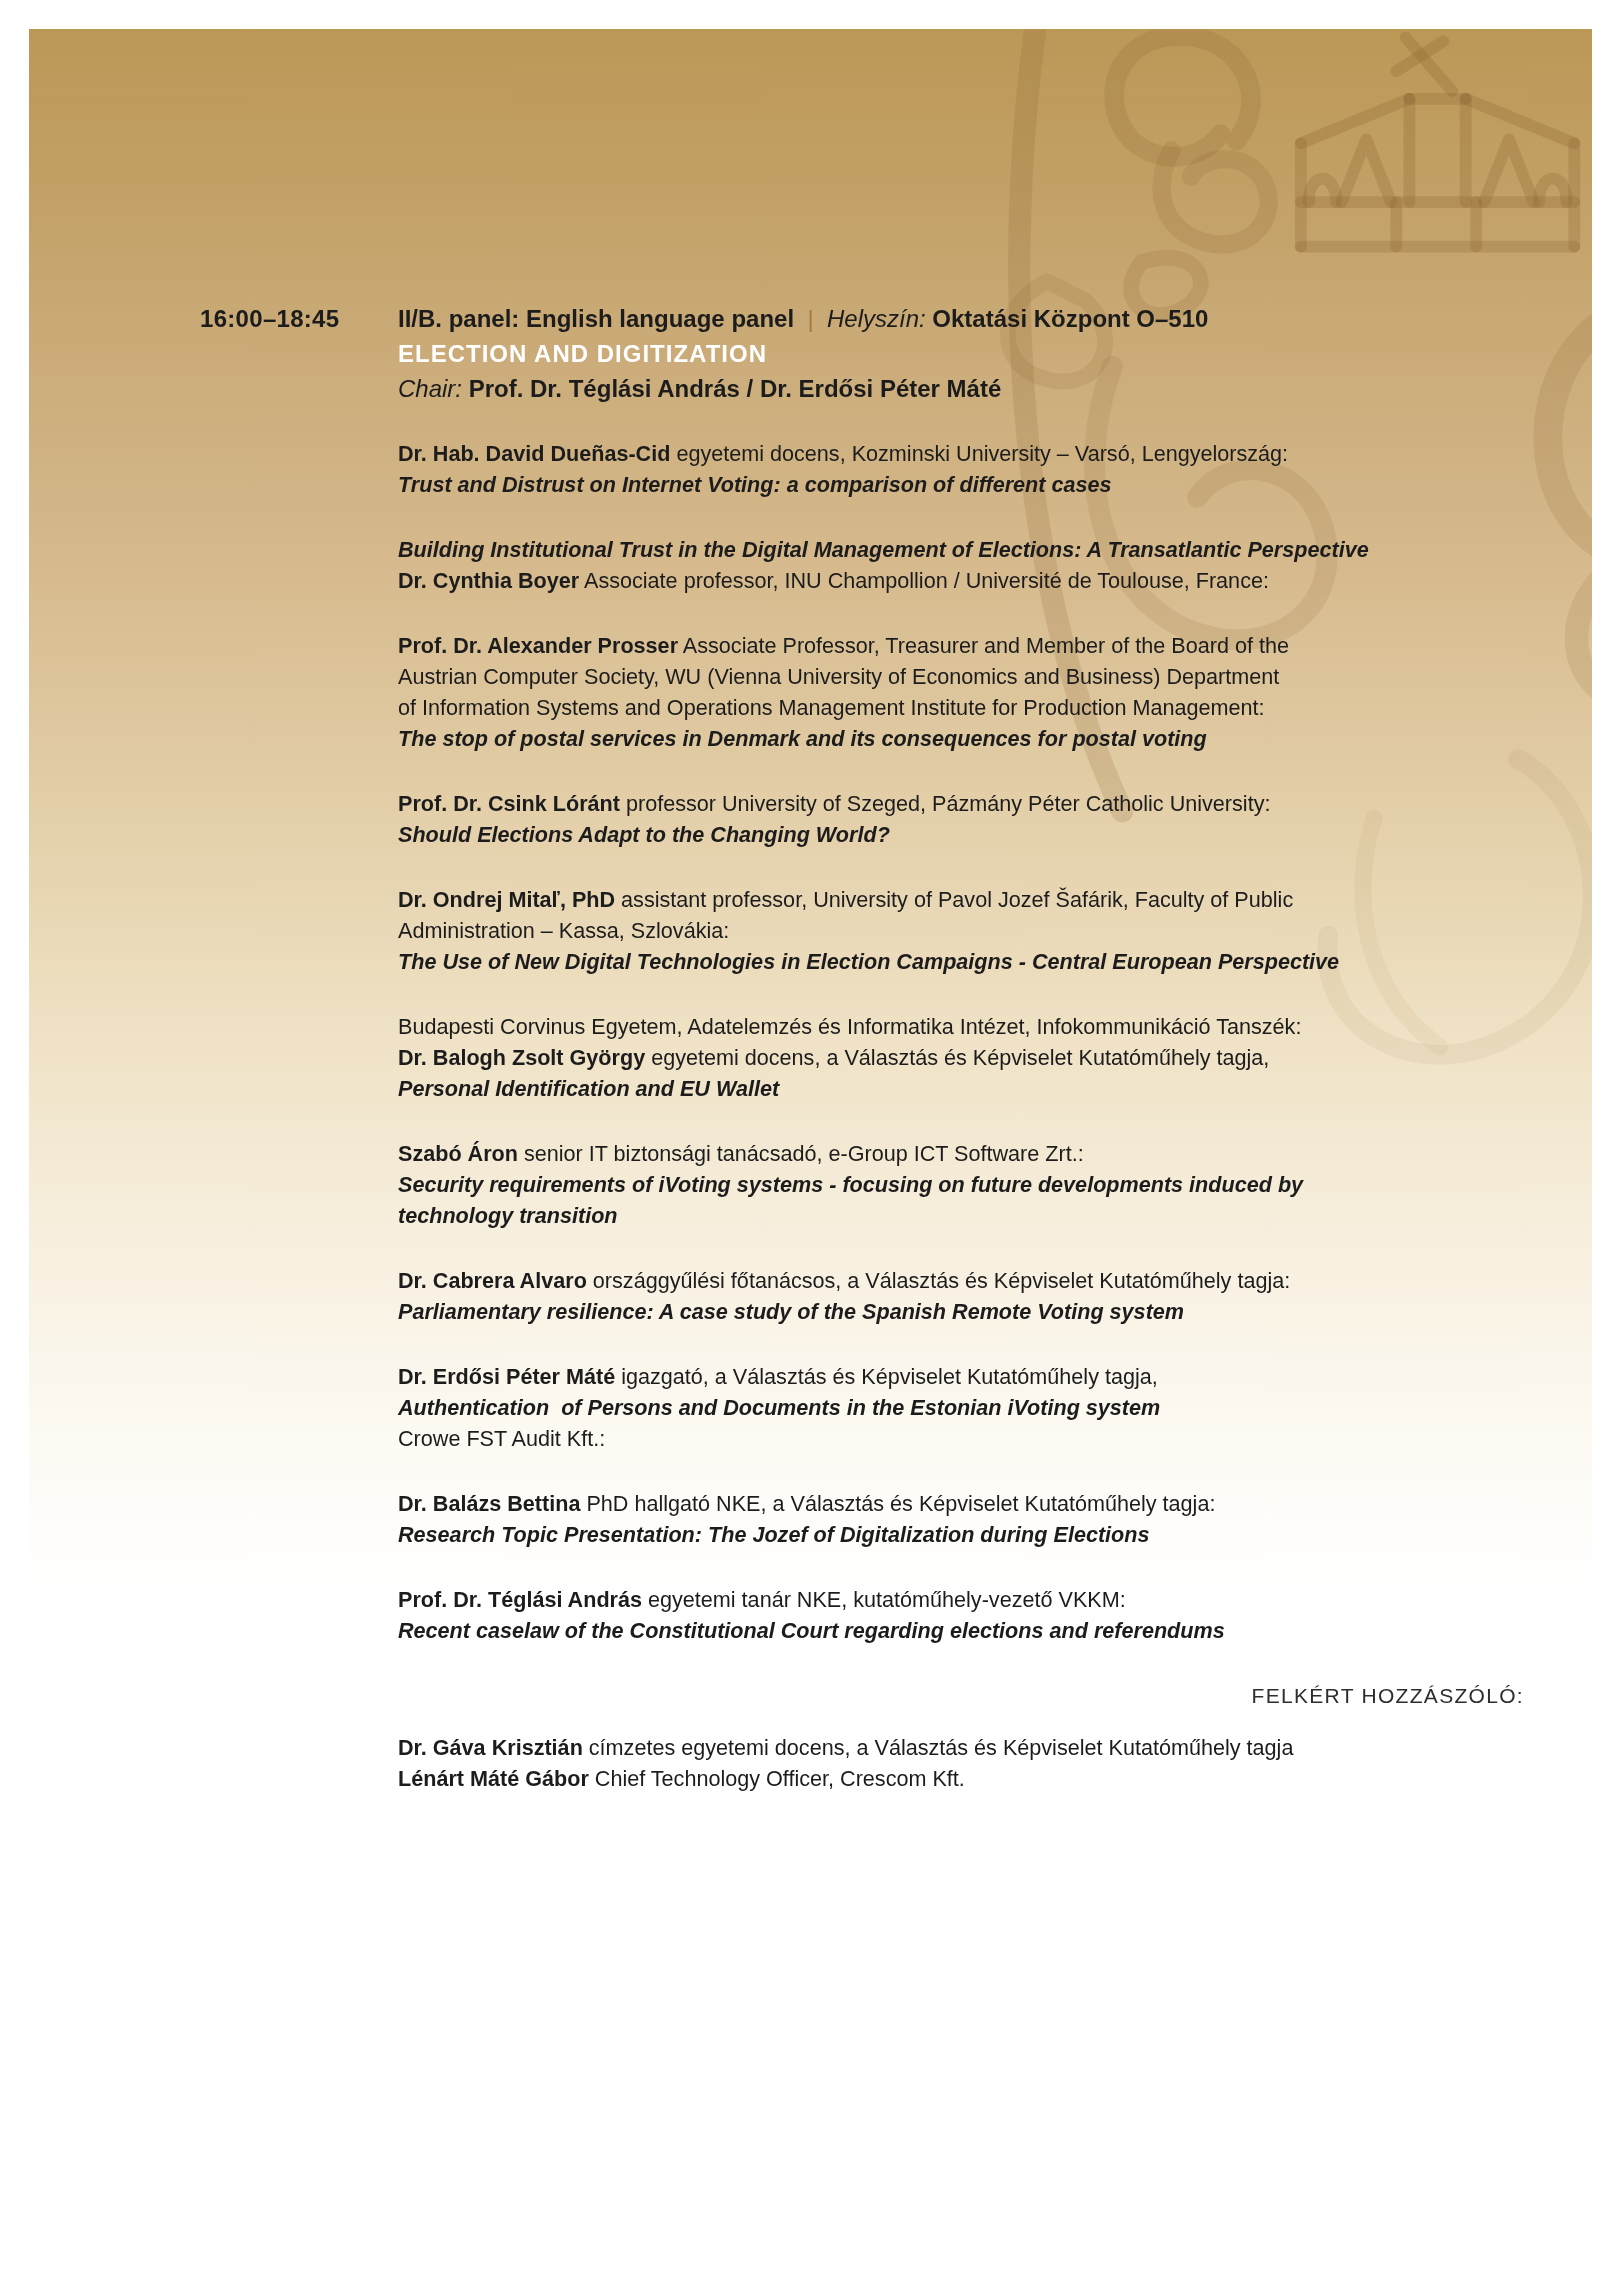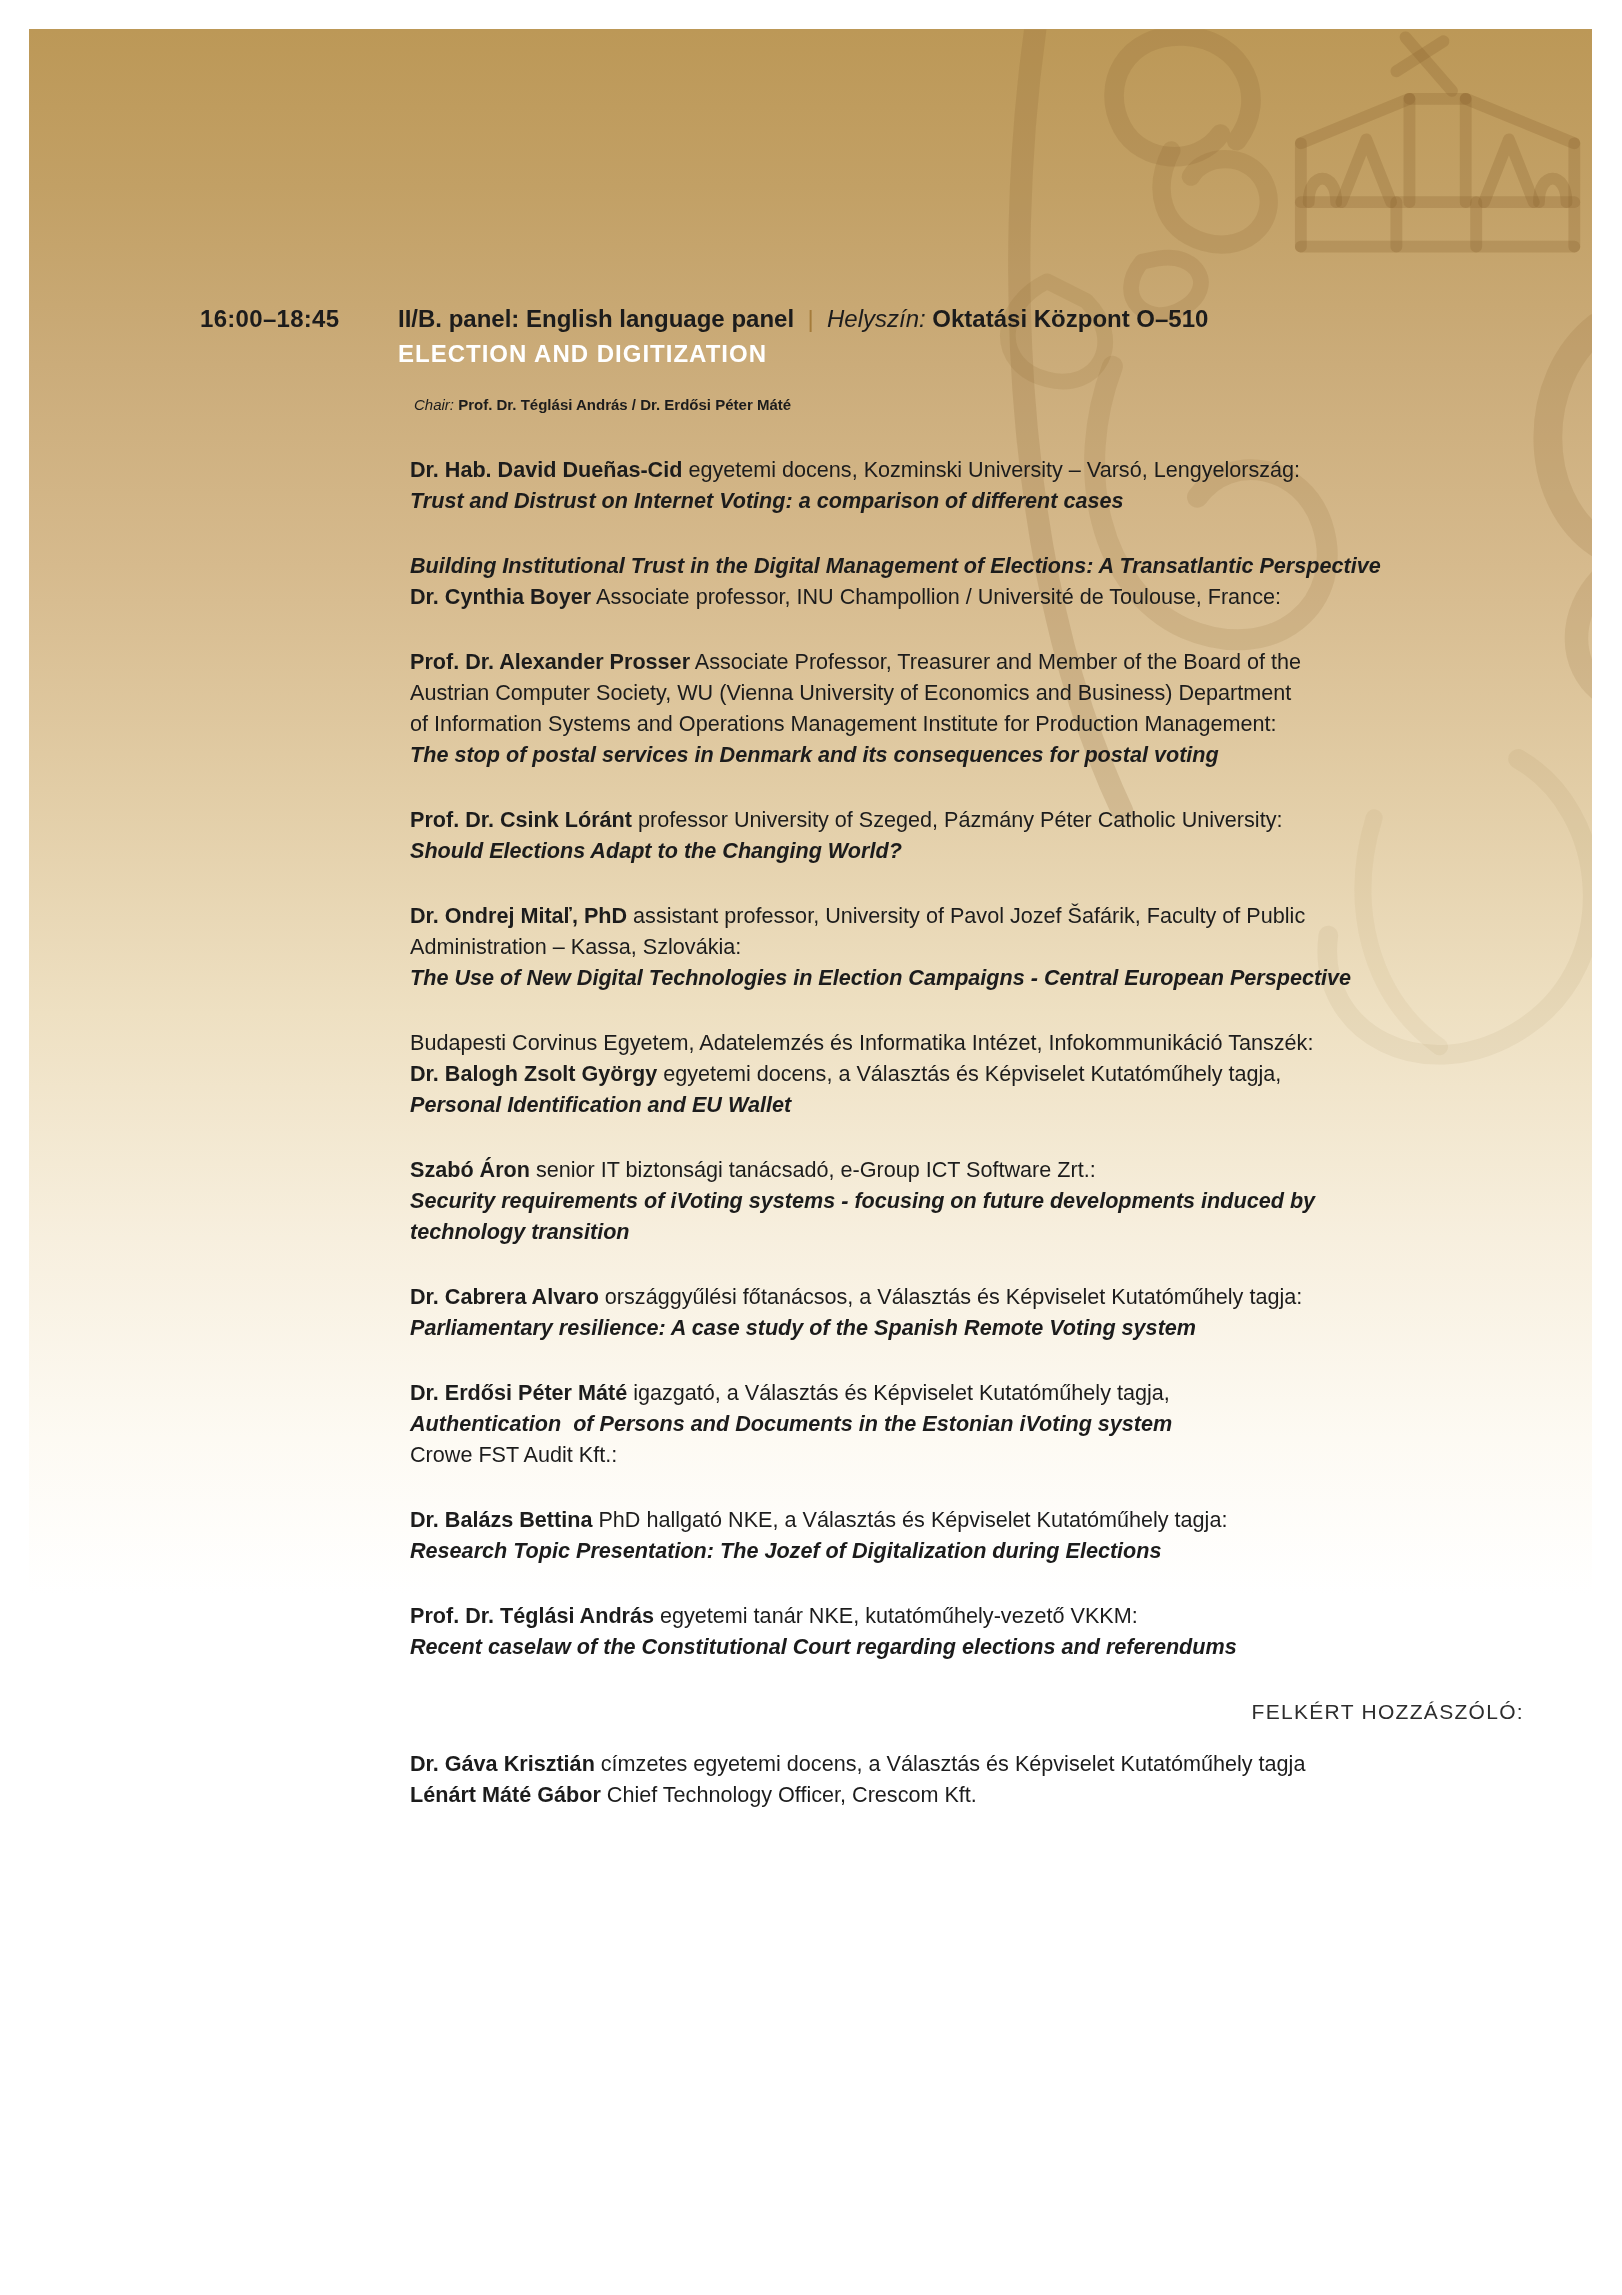--- a/index.html
+++ b/index.html
@@ -19,24 +19,24 @@
     position:absolute;left:200px;top:301px;
     font-size:24px;font-weight:bold;letter-spacing:0.3px;line-height:35px;
     white-space:pre;
   }
   .content{position:absolute;left:398px;top:301px;width:1126px;}
   .hline{margin:0;font-size:24px;line-height:35px;white-space:pre;}
   .subtitle{
     margin:0;font-size:24px;line-height:35px;font-weight:bold;
     color:#ffffff;letter-spacing:1px;white-space:pre;
   }
-  .chairline{margin:16px;font-size:15px;line-height:35px;white-space:pre;}
+  .chairline{margin:0;font-size:24px;line-height:35px;white-space:pre;}
   .speaker-list{margin-top:32px;}
   .block{margin:0 0 34px 0;font-size:21.6px;line-height:31px;}
-  .bline{display:block;white-space:pre;margin-left:12px;}
+  .bline{display:block;white-space:pre;}
   .felkert{
     margin:25.5px 0 21px 0;font-size:21px;line-height:31px;
     letter-spacing:1.3px;color:#2d2d2d;font-weight:normal;white-space:pre;text-align:right;
   }
   .invited-list .block{margin:0;}
   .seg-b{font-weight:bold;}
   .seg-r{font-weight:normal;}
   .seg-i{font-style:italic;font-weight:normal;}
   .seg-bi{font-weight:bold;font-style:italic;}
   .seg-d{color:#a57c3b;font-weight:normal;}

